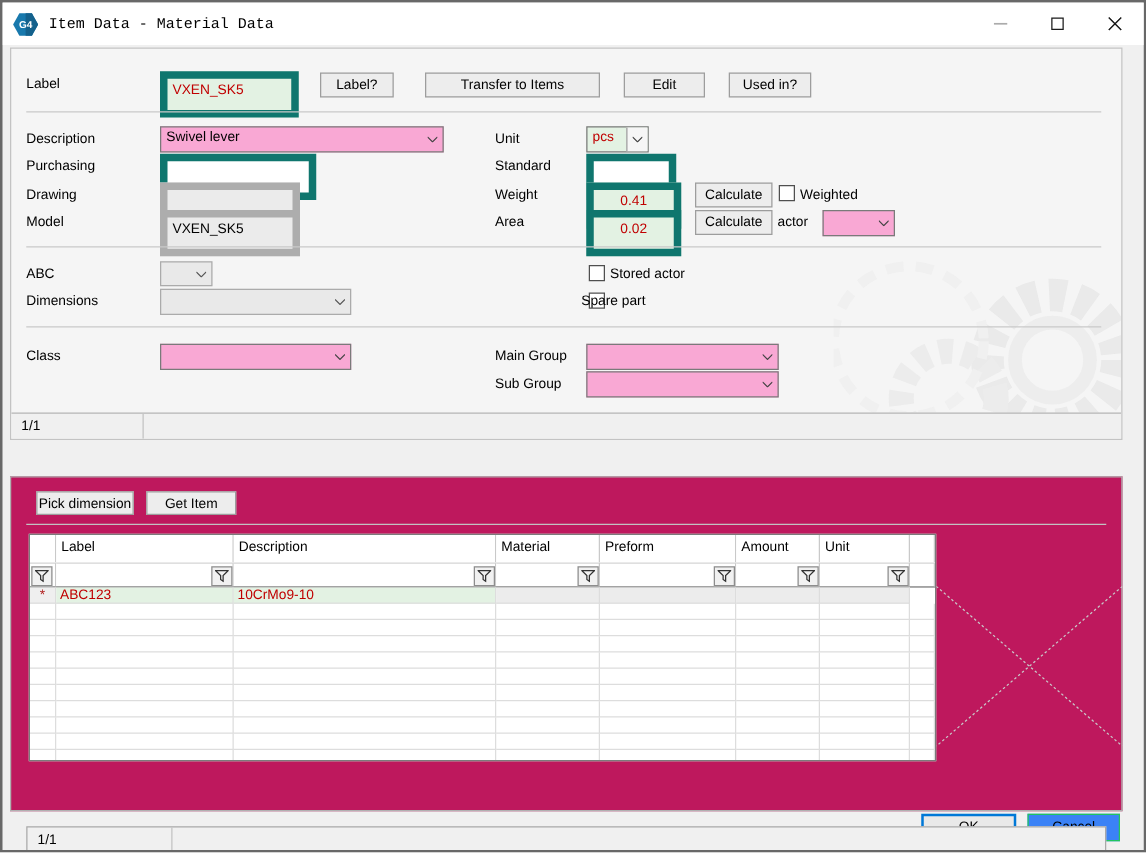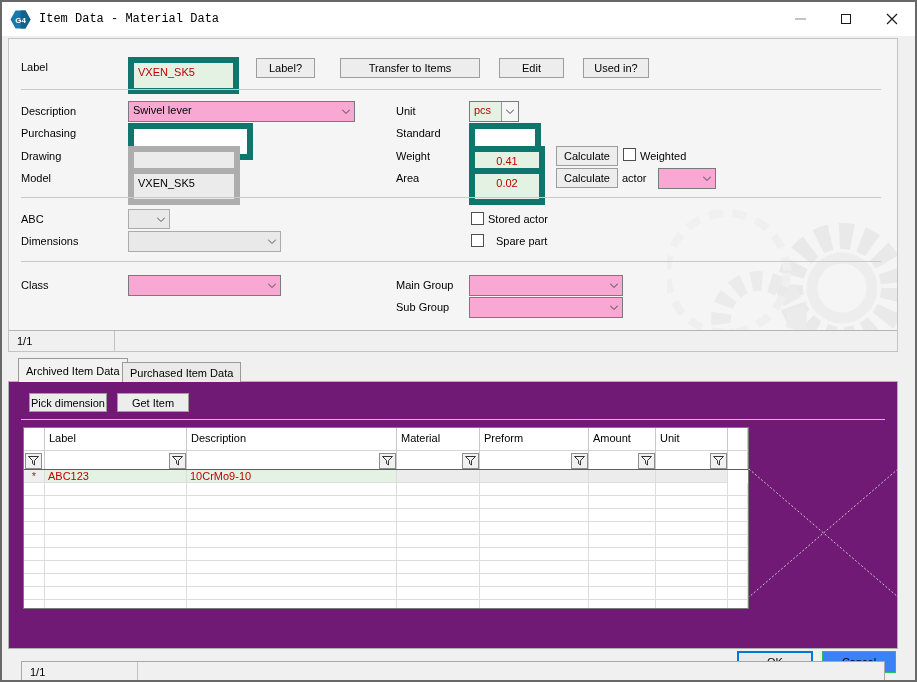--- a/index.html
+++ b/index.html
@@ -32,21 +32,21 @@
   
   .panel{position:absolute;left:6px;top:36px;width:890px;height:314px;background:#f5f5f5;border:1px solid #c3c3c3;overflow:hidden;}
   .navstrip{position:absolute;background:#f0f0f0;margin-top:36px;}
   .navstrip .count{position:absolute;left:8px;top:4px;}
   .navstrip .vdiv{position:absolute;top:0;bottom:0;width:1px;background:#c2c2c2;}
   
   .tabstrip{position:absolute;left:6px;top:356px;width:890px;height:24px;z-index:3;}
   .tab{position:absolute;bottom:0;border:1px solid #9a9a9a;border-bottom:none;display:flex;align-items:center;justify-content:center;padding:0 7px;white-space:nowrap;}
   .tab.active{left:10px;height:24px;background:#f2f2f2;}
   .tab.inactive{left:114px;height:20px;background:#eaeaea;}
-  .tabpage{position:absolute;left:6px;top:379px;width:890px;height:268px;background:#701a75;border:1px solid #b0b0b0;z-index:2;}
+  .tabpage{position:absolute;left:6px;top:379px;width:890px;height:268px;background:#be185d;border:1px solid #b0b0b0;z-index:2;}
   
   .grid{position:absolute;left:14px;top:45px;width:726px;height:182px;background:#fff;border:1px solid #7b7b7b;overflow:hidden;}
   .grow{display:grid;grid-template-columns:21px 142px 210px 83px 109px 67px 72px auto;}
   .ghead{height:22px;}
   .hcell{border-right:1px solid #c9c9c9;background:#fff;padding:4px 3px 0 4px;overflow:hidden;white-space:nowrap;}
   .gfilter{height:20px;border-bottom:1px solid #5e5e5e;}
   .fcell{position:relative;border-right:1px solid #c9c9c9;border-top:1px solid #d5d5d5;background:#fff;}
   .funnel{position:absolute;right:0;bottom:0;width:17px;height:16px;background:#f1f1f1;border:1px solid #8d8d8d;display:flex;align-items:center;justify-content:center;}
   .fcell.marker .funnel{left:1px;right:auto;}
   .drow{height:13px;line-height:12px;}
@@ -166,21 +166,21 @@
       <span class="val"></span>
       <span class="arrow">
           <svg width="8" height="5" viewBox="0 0 8 5">
             <path d="M0,0.5 L4,4.5 L8,0.5" stroke="#555" fill="none"></path>
           </svg>
         </span>
     </div>
     <span class="cb" style="left:462px;top:173px"></span>
     <div class="lbl" style="left:479px;top:174px">Stored actor</div>
     <span class="cb" style="left:462px;top:195px"></span>
-    <div class="lbl" style="left:487px;top:196px">Spare part</div>
+    <div class="lbl" style="left:456px;top:196px">Spare part</div>
     <div class="sep" style="left:12px;top:222px;width:860px"></div>
 
     <div class="lbl" style="left:12px;top:240px">Class</div>
     <div class="combo" style="left:119px;top:236px;width:153px">
       <span class="val"></span>
       <span class="arrow">
           <svg width="8" height="5" viewBox="0 0 8 5">
             <path d="M0,0.5 L4,4.5 L8,0.5" stroke="#444" fill="none"></path>
           </svg>
         </span>
@@ -203,24 +203,20 @@
           </svg>
         </span>
     </div>
 
     <div class="navstrip" style="left:0;right:0;bottom:0;height:21px;border-top:1px solid #b5b5b5">
       <span class="count">1/1</span>
       <span class="vdiv" style="left:105px"></span>
     </div>
   </div>
 
-  <div class="tabstrip">
-    <div class="tab active">Archived Item Data</div>
-    <div class="tab inactive">Purchased Item Data</div>
-  </div>
 
   <div class="tabpage">
     <div class="btn" style="left:20px;top:11px;width:78px;height:19px">Pick dimension</div>
     <div class="btn" style="left:108px;top:11px;width:72px;height:19px">Get Item</div>
     <div class="sep" style="left:12px;top:37px;width:864px;background:#c2c2c2"></div>
 
     <div class="grid">
       <div class="grow ghead">
         <div class="hcell"></div>
         <div class="hcell">Label</div>

